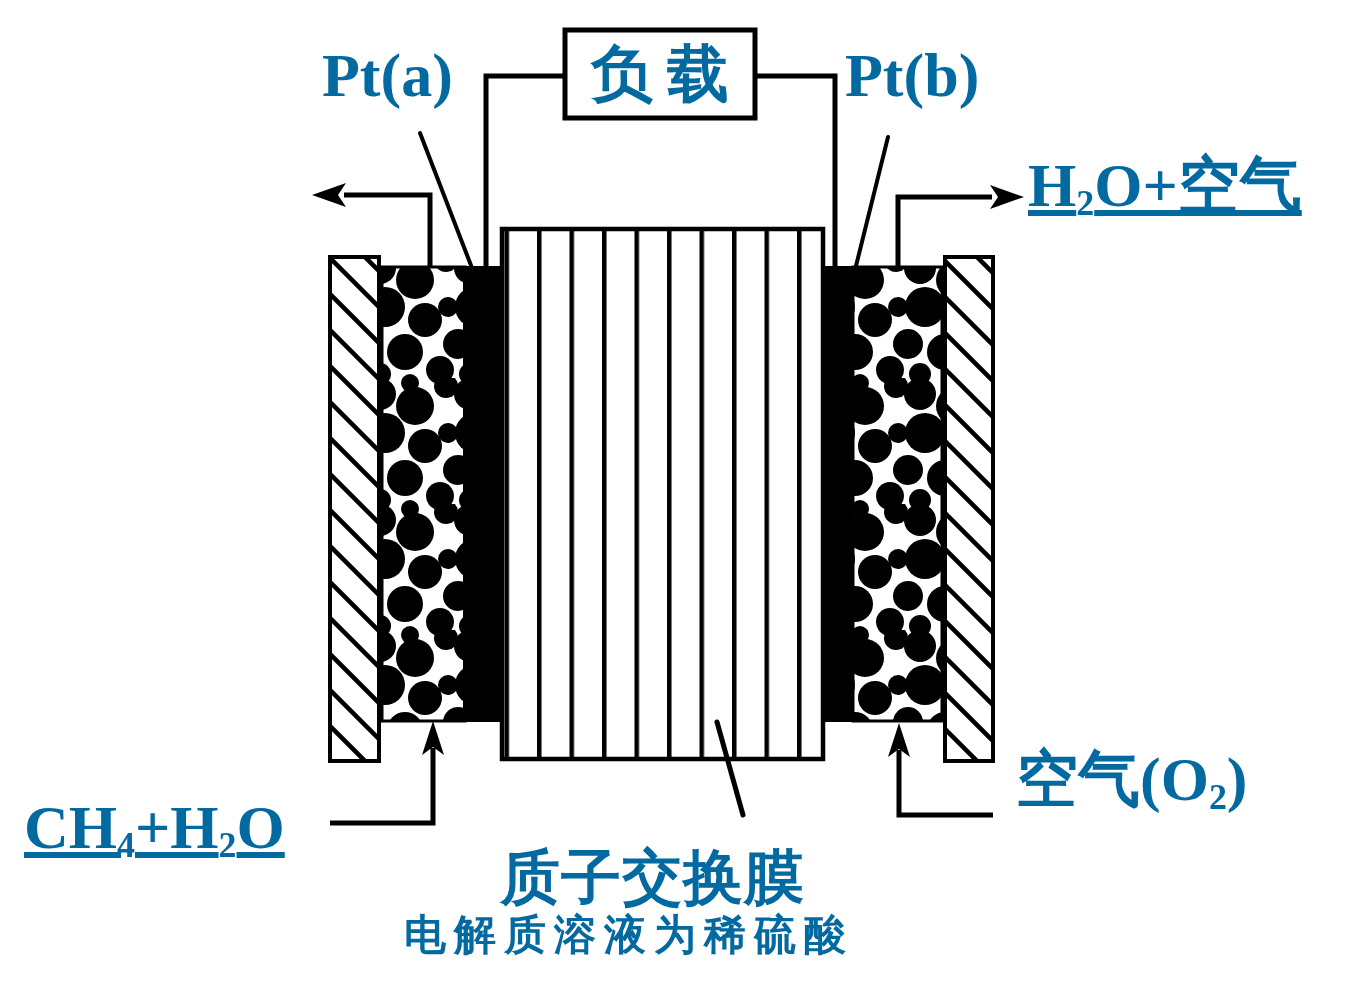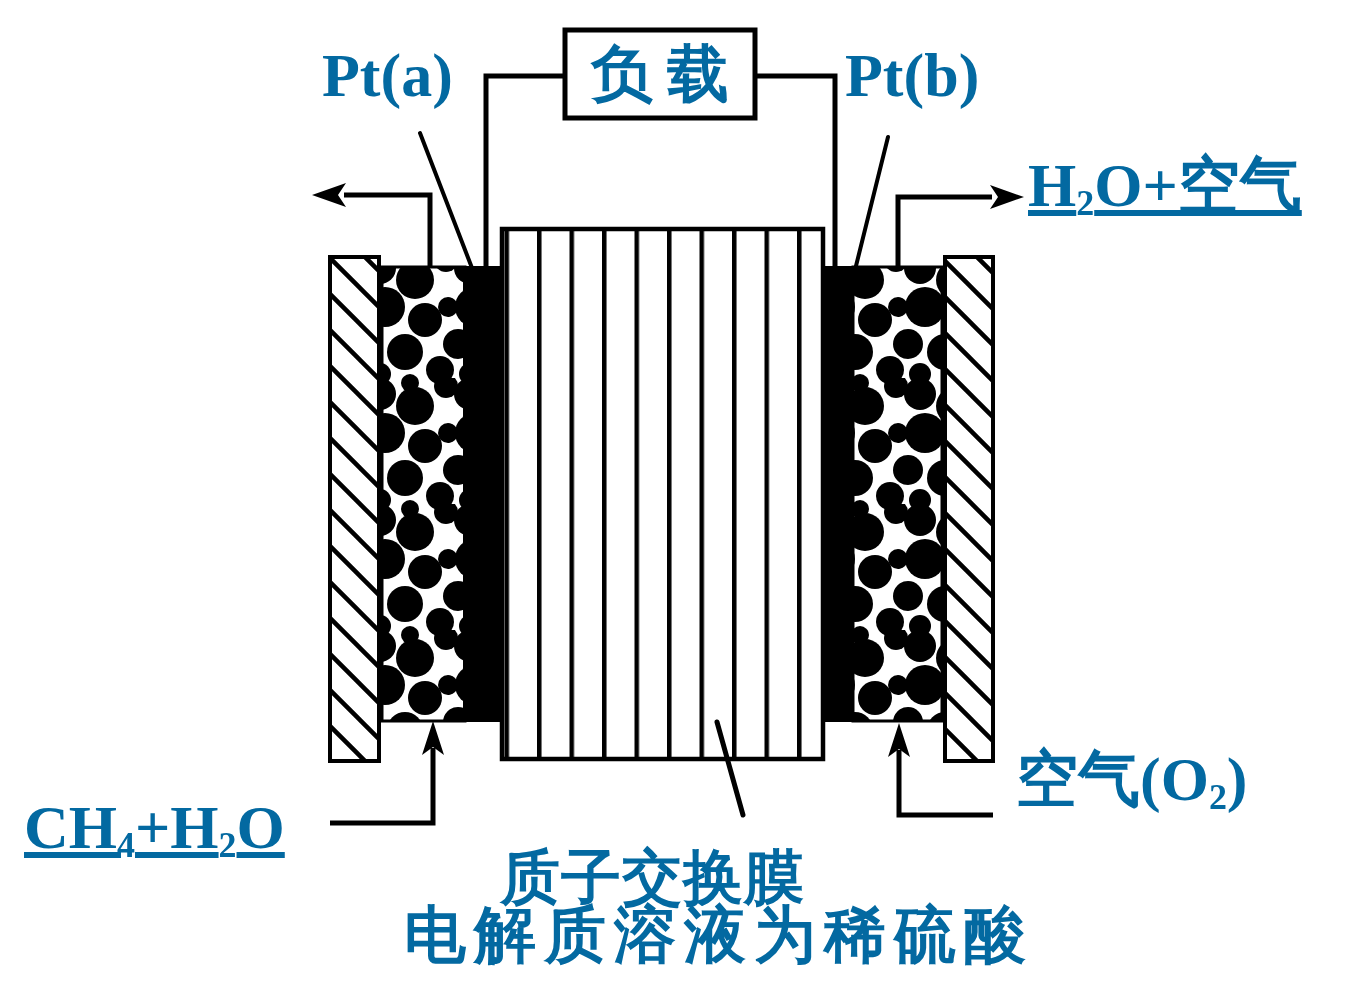--- a/index.html
+++ b/index.html
@@ -30,21 +30,21 @@
   #lbl-pt-a       { left:322px; top:36px; }
   #lbl-pt-b       { left:845px; top:36px; }
   #lbl-anode-in   { left:24px;  top:788px;text-decoration:underline; }
   #lbl-cathode-in { left:1016px;top:740px; }
   #lbl-load {
     left:565px; top:30px; width:190px; height:88px;
     display:flex; align-items:center; justify-content:center;
     line-height:1; letter-spacing:14px; text-indent:14px;text-align:right;
   }
   #lbl-mem-line1  { left:500px; top:830px; font-size:60px; line-height:68px; letter-spacing:1px;margin-top:14px; }
-  #lbl-mem-line2  { left:404px; top:900px; font-size:62px; line-height:70px; letter-spacing:8px; }
+  #lbl-mem-line2  { left:404px; top:900px; font-size:42px; line-height:70px; letter-spacing:8px; }
 </style>
 </head>
 <body>
 
 <div class="stage">
 
   <svg width="1346" height="1004" viewBox="0 0 1346 1004" aria-hidden="true">
     <defs>
 
       <pattern id="hatch" patternUnits="userSpaceOnUse" width="36" height="36">

